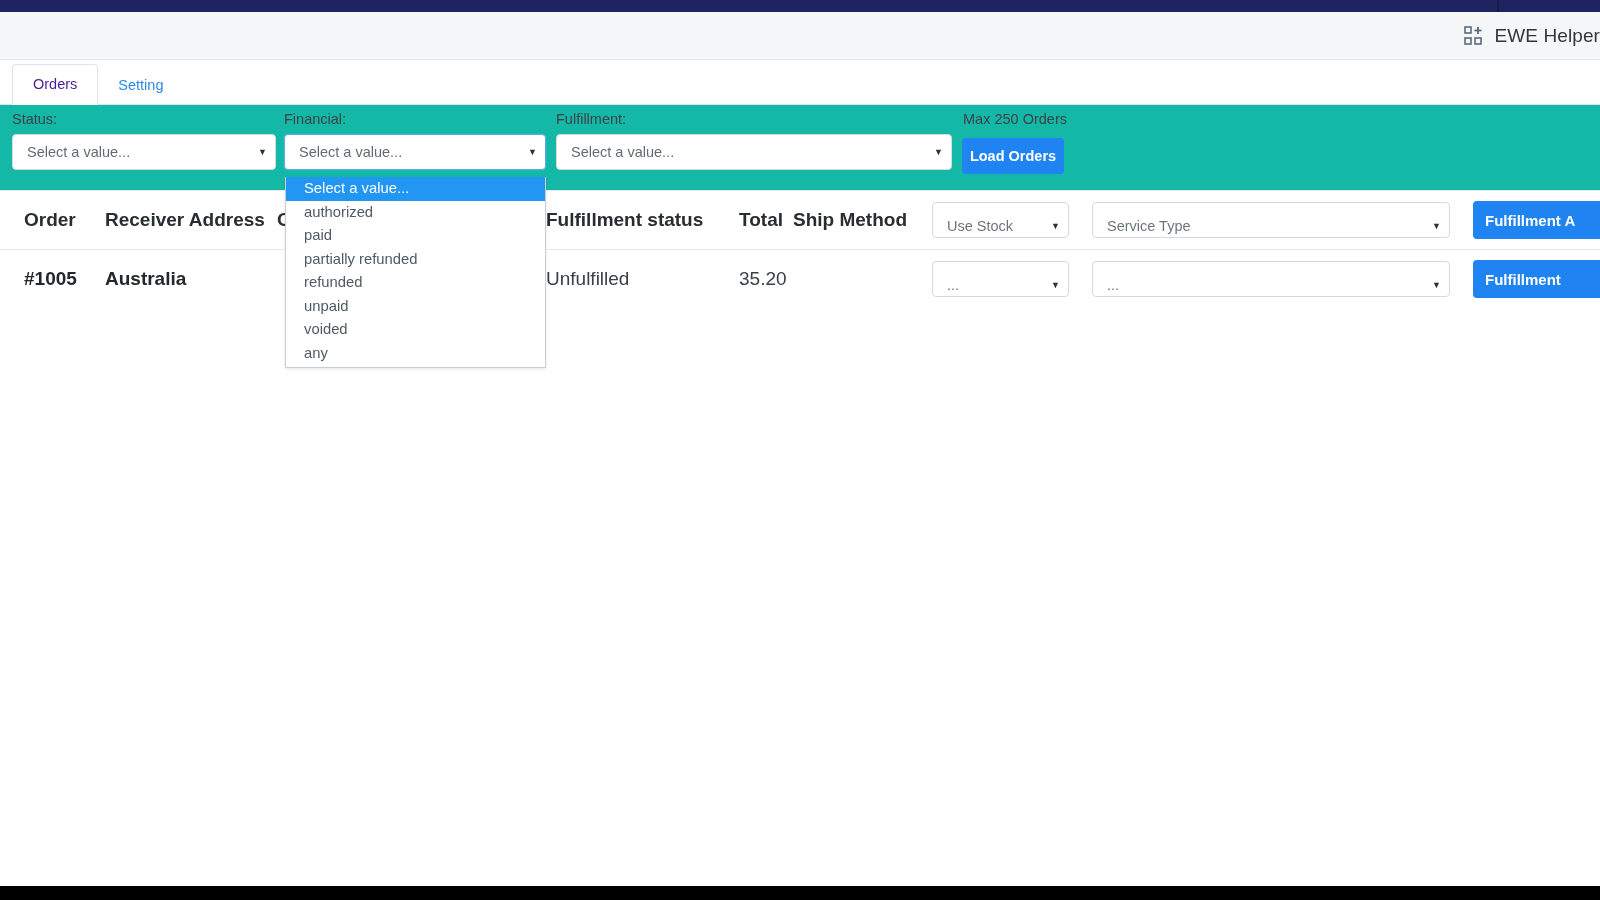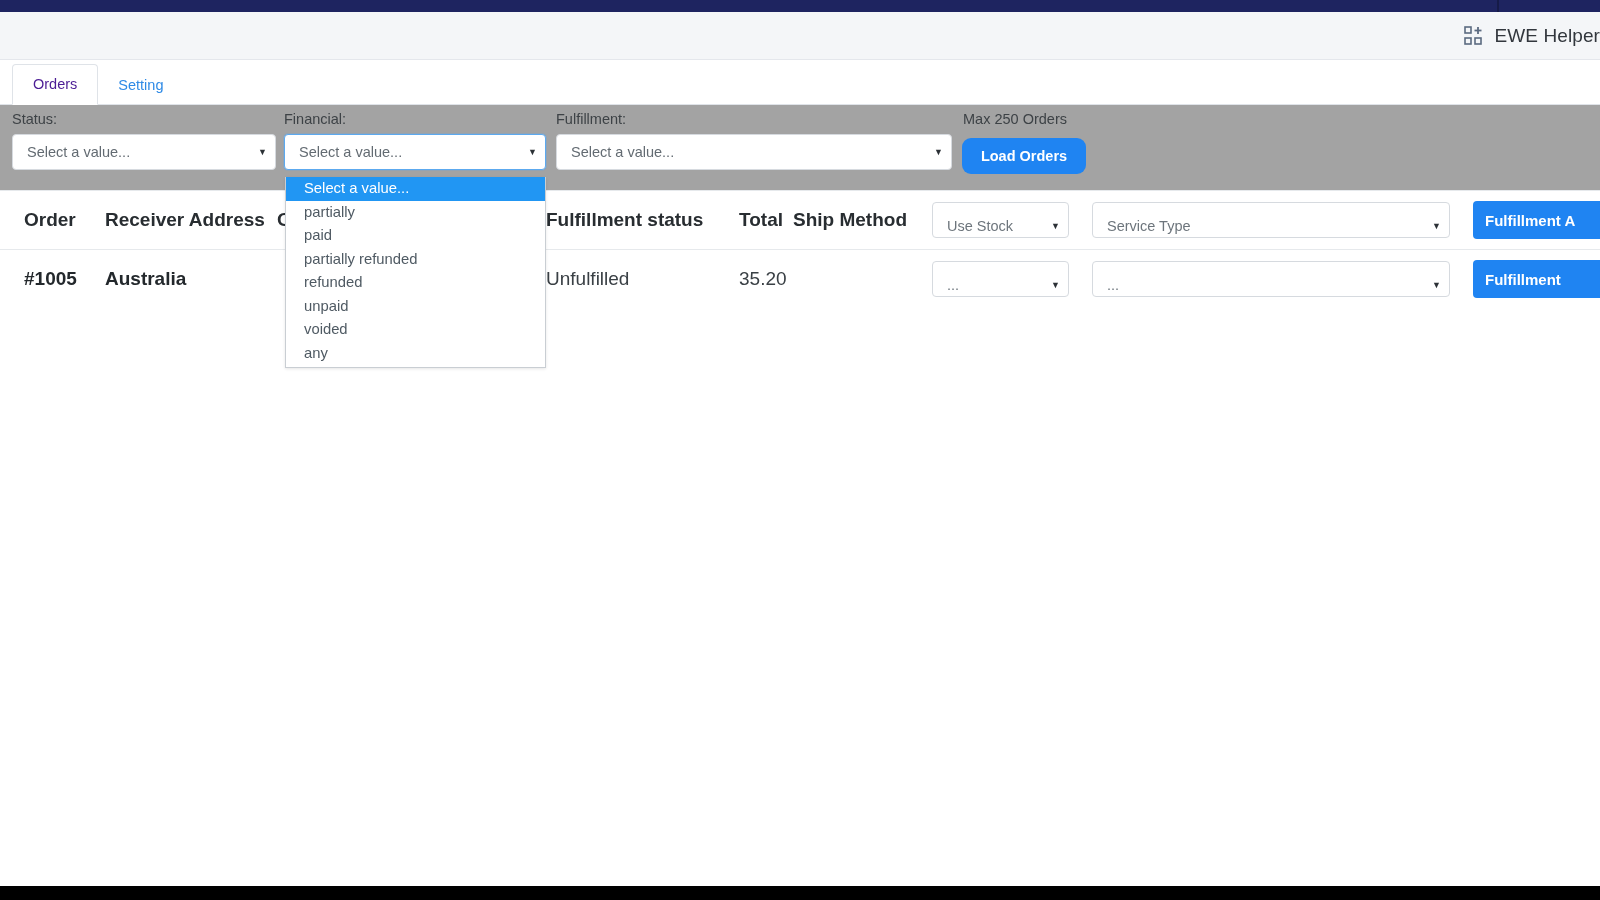--- a/index.html
+++ b/index.html
@@ -69,21 +69,21 @@
     border-radius: 4px 4px 0 0;
   }
   .tab.link {
     color: #2e8ae6;
   }
 
   
   .filters {
     position: absolute; top: 105px; left: 0;
     width: 1600px; height: 85px;
-    background: #a3a3a3;
+    background: #14b8a6;
   }
   .filter-group { position: absolute; }
   .filter-label {
     font-size: 14.5px;
     color: #3d4246;
     margin-bottom: 7px;
     display: block;
   }
   .select-box {
     height: 36px;
@@ -114,24 +114,24 @@
   .f-fulfillment { left: 556px; top: 6px; }
   .f-fulfillment .select-box { width: 396px; }
 
   .max-orders {
     position: absolute; left: 963px; top: 6px;
     font-size: 14.5px;
     color: #3d4246;
   }
   .load-btn {
     position: absolute; left: 962px; top: 33px;
-    width: 124px; height: 36px;
+    width: 102px; height: 36px;
     background: #1f84f2;
     color: #ffffff;
-    border: none; border-radius: 9px;
+    border: none; border-radius: 4px;
     font-size: 14.5px;
     font-weight: bold;
     font-family: "Liberation Sans", sans-serif;
     cursor: pointer;
   }
 
   
   .dropdown-popup {
     position: absolute;
     left: 285px; top: 177px;
@@ -326,21 +326,21 @@
       <span>...</span>
       <span class="caret">▼</span>
     </div>
     <button class="fulfill-btn">Fulfillment</button>
   </div>
 
 </div>
 
 <div class="dropdown-popup" id="dd-list">
     <div class="dd-option selected">Select a value...</div>
-    <div class="dd-option">partially</div>
+    <div class="dd-option">authorized</div>
     <div class="dd-option">paid</div>
     <div class="dd-option">partially refunded</div>
     <div class="dd-option">refunded</div>
     <div class="dd-option">unpaid</div>
     <div class="dd-option">voided</div>
     <div class="dd-option">any</div>
   </div>
 
 <div class="bottom-black"></div>
 

